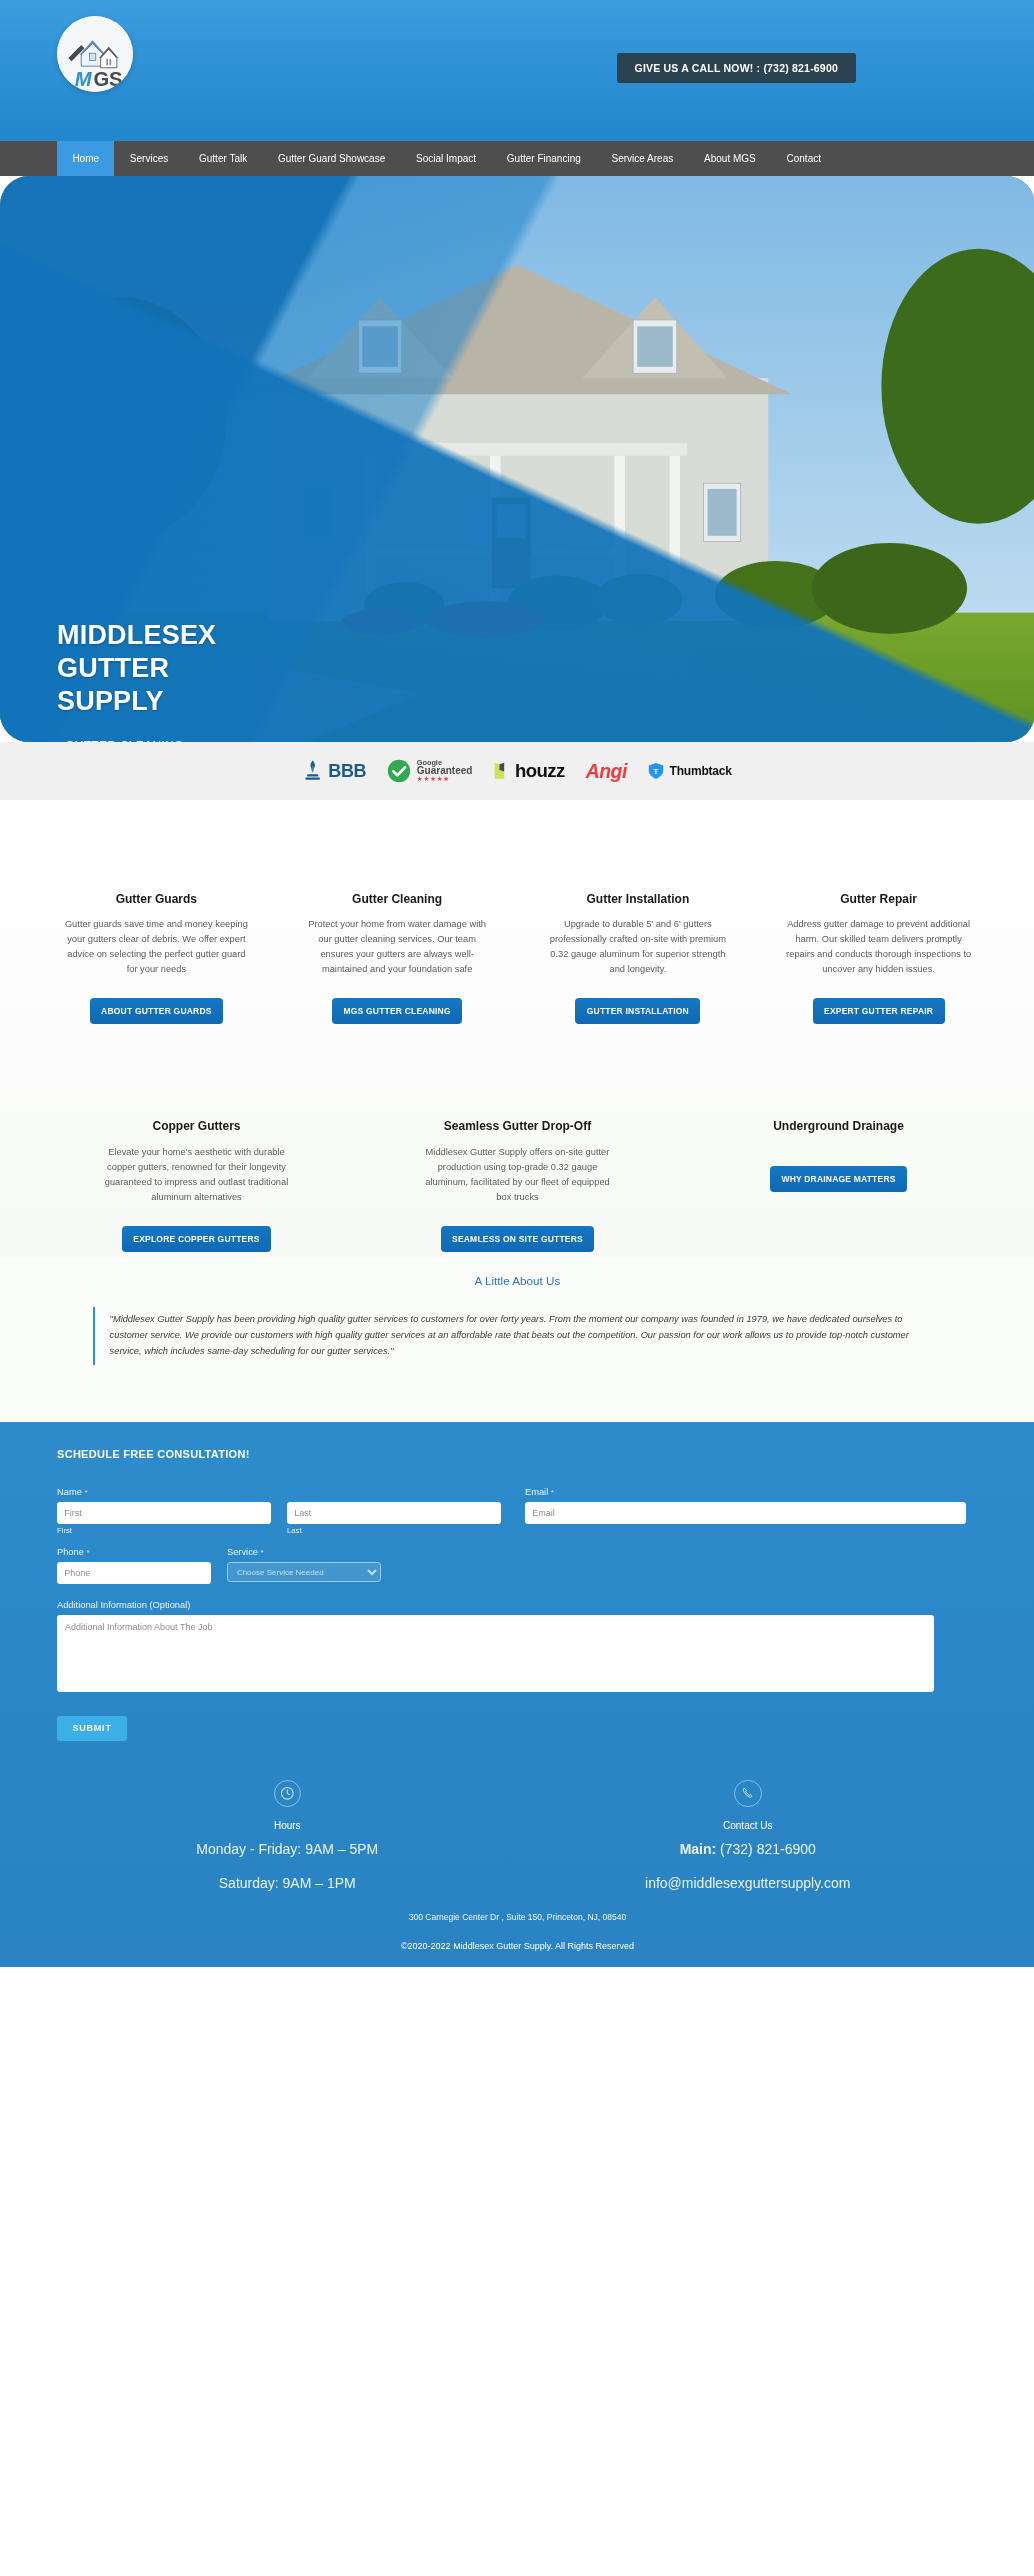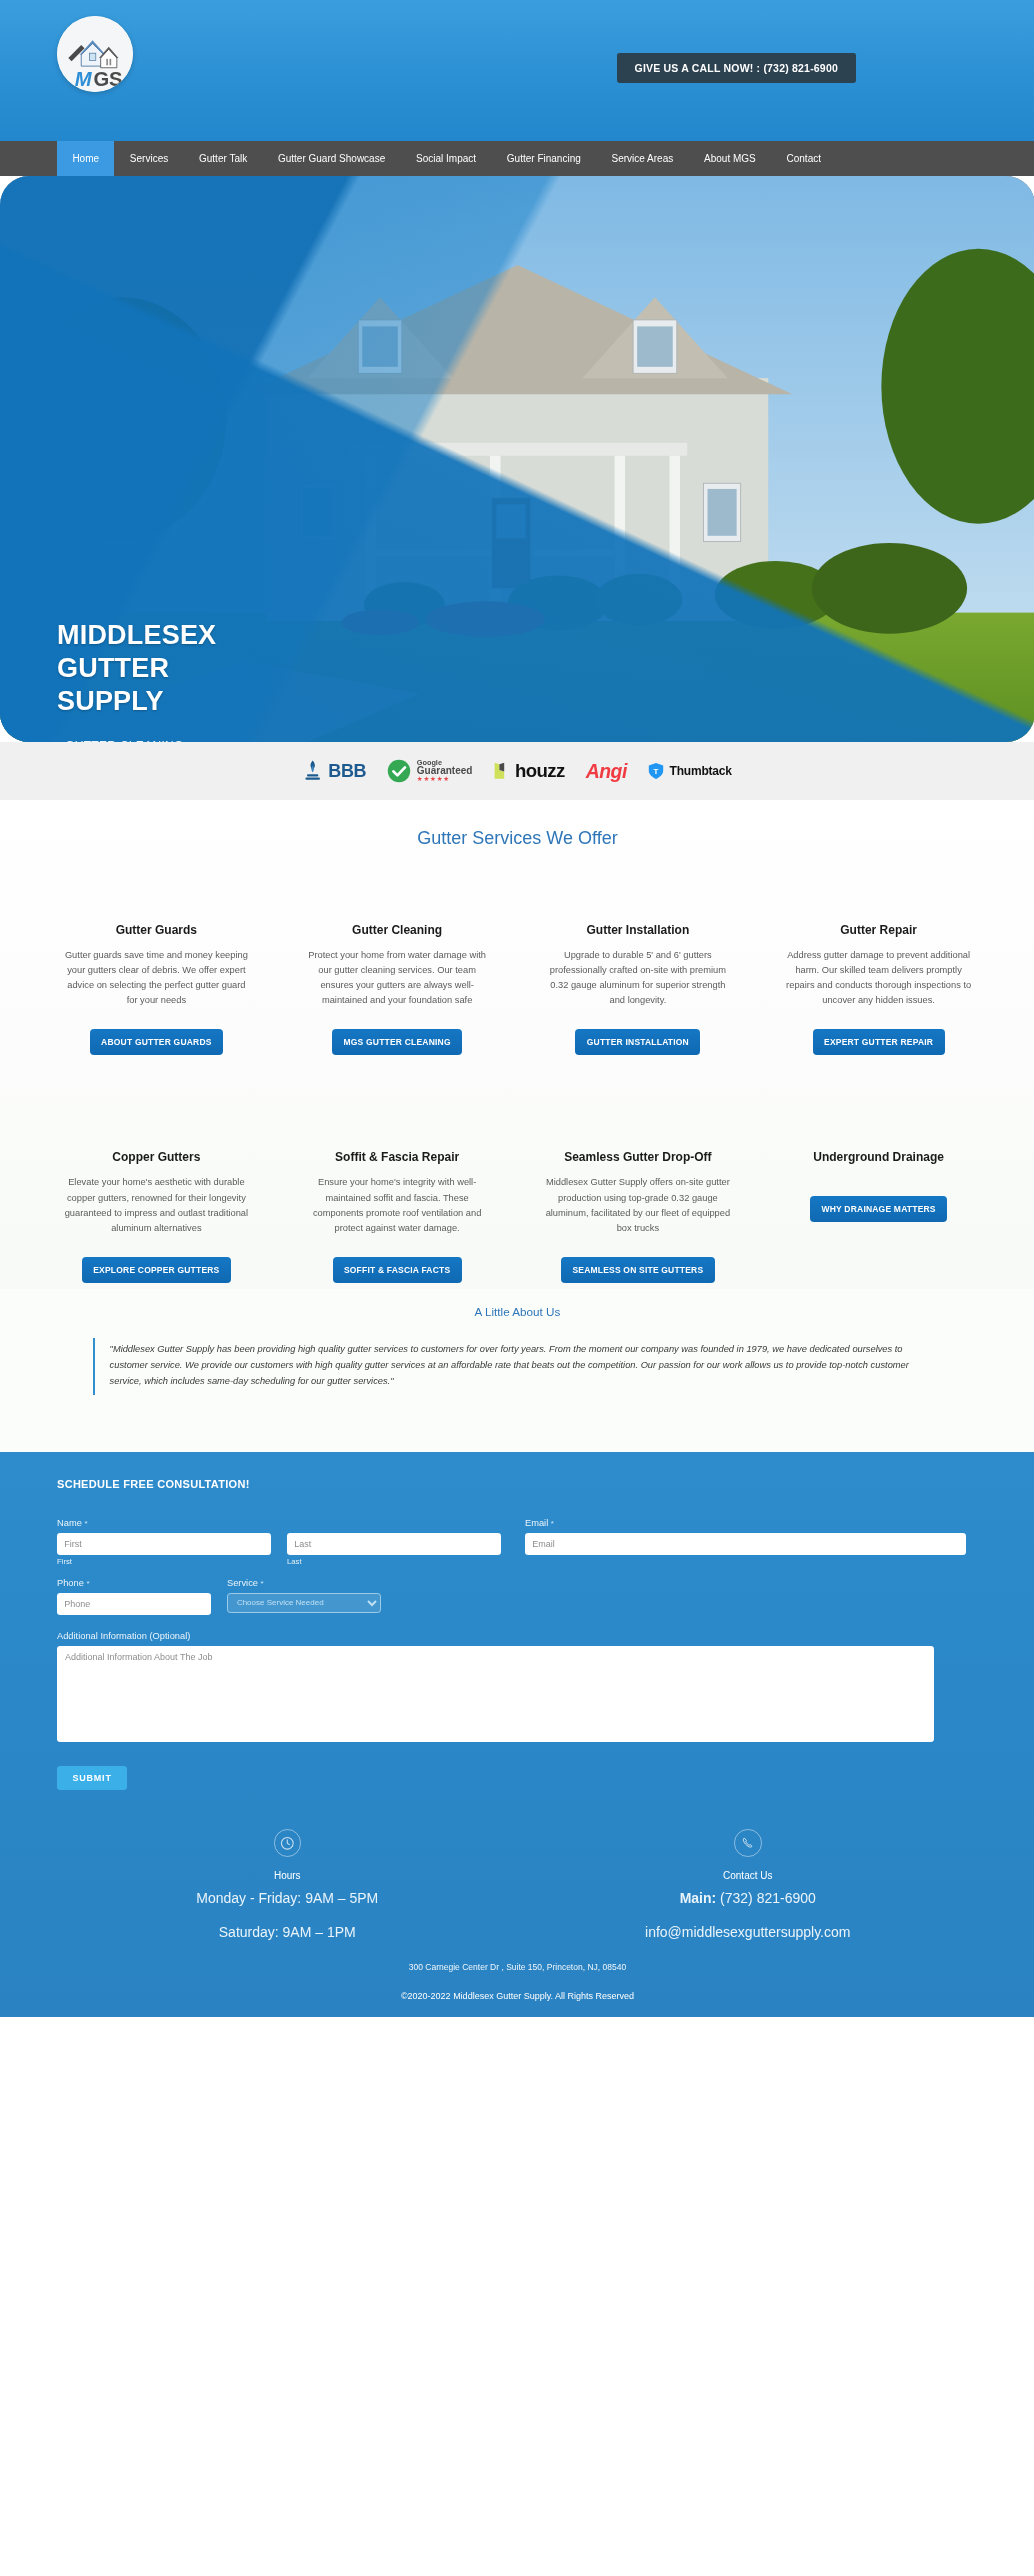--- a/index.html
+++ b/index.html
@@ -250,21 +250,21 @@
     border-radius: 3.2px;
     background: rgba(255,255,255,.12);
     color: #bfe0f3;
     font-size: 8px;
     padding: 0 4.9px;
     font-family: "Liberation Sans", sans-serif;
   }
   .addl { margin-top: 16px; }
   .ta {
     width: 877px;
-    height: 96px;
+    height: 77px;
     border: none;
     border-radius: 3.2px;
     background: #fff;
     padding: 6.5px 8px;
     font-size: 9px;
     color: #333;
     resize: none;
     font-family: "Liberation Sans", sans-serif;
   }
   .ta::placeholder { color: #8d8d8d; }
@@ -464,21 +464,20 @@
     <svg width="16" height="18" viewBox="0 0 20 22">
       <path d="M10 1 L19 4 V11 C19 17 10 21 10 21 C10 21 1 17 1 11 V4 Z" fill="#2196f3"></path>
       <text x="10" y="14.5" font-family="Liberation Sans, sans-serif" font-size="10" font-weight="bold" fill="#ffffff" text-anchor="middle">T</text>
     </svg>
     <span class="badge-text tt-text">Thumbtack</span>
   </div>
 
 </section>
 
 <section class="services">
-  <h2 class="section-title">Gutter Services We Offer</h2>
 
   <div class="cards-row row1">
     <div class="card">
       <div class="card-title">Gutter Guards</div>
       <div class="card-desc">Gutter guards save time and money keeping your gutters clear of debris. We offer expert advice on selecting the perfect gutter guard for your needs</div>
       <button class="card-btn">ABOUT GUTTER GUARDS</button>
     </div>
     <div class="card">
       <div class="card-title">Gutter Cleaning</div>
       <div class="card-desc">Protect your home from water damage with our gutter cleaning services. Our team ensures your gutters are always well-maintained and your foundation safe</div>
@@ -494,25 +493,20 @@
       <div class="card-desc">Address gutter damage to prevent additional harm. Our skilled team delivers promptly repairs and conducts thorough inspections to uncover any hidden issues.</div>
       <button class="card-btn">EXPERT GUTTER REPAIR</button>
     </div>
   </div>
 
   <div class="cards-row row2">
     <div class="card">
       <div class="card-title">Copper Gutters</div>
       <div class="card-desc">Elevate your home's aesthetic with durable copper gutters, renowned for their longevity guaranteed to impress and outlast traditional aluminum alternatives</div>
       <button class="card-btn">EXPLORE COPPER GUTTERS</button>
-    </div>
-    <div class="card">
-      <div class="card-title">Soffit &amp; Fascia Repair</div>
-      <div class="card-desc">Ensure your home's integrity with well-maintained soffit and fascia. These components promote roof ventilation and protect against water damage.</div>
-      <button class="card-btn">SOFFIT &amp; FASCIA FACTS</button>
     </div>
     <div class="card">
       <div class="card-title">Seamless Gutter Drop-Off</div>
       <div class="card-desc">Middlesex Gutter Supply offers on-site gutter production using top-grade 0.32 gauge aluminum, facilitated by our fleet of equipped box trucks</div>
       <button class="card-btn">SEAMLESS ON SITE GUTTERS</button>
     </div>
     <div class="card">
       <div class="card-title">Underground Drainage</div>
       <button class="card-btn">WHY DRAINAGE MATTERS</button>
     </div>

